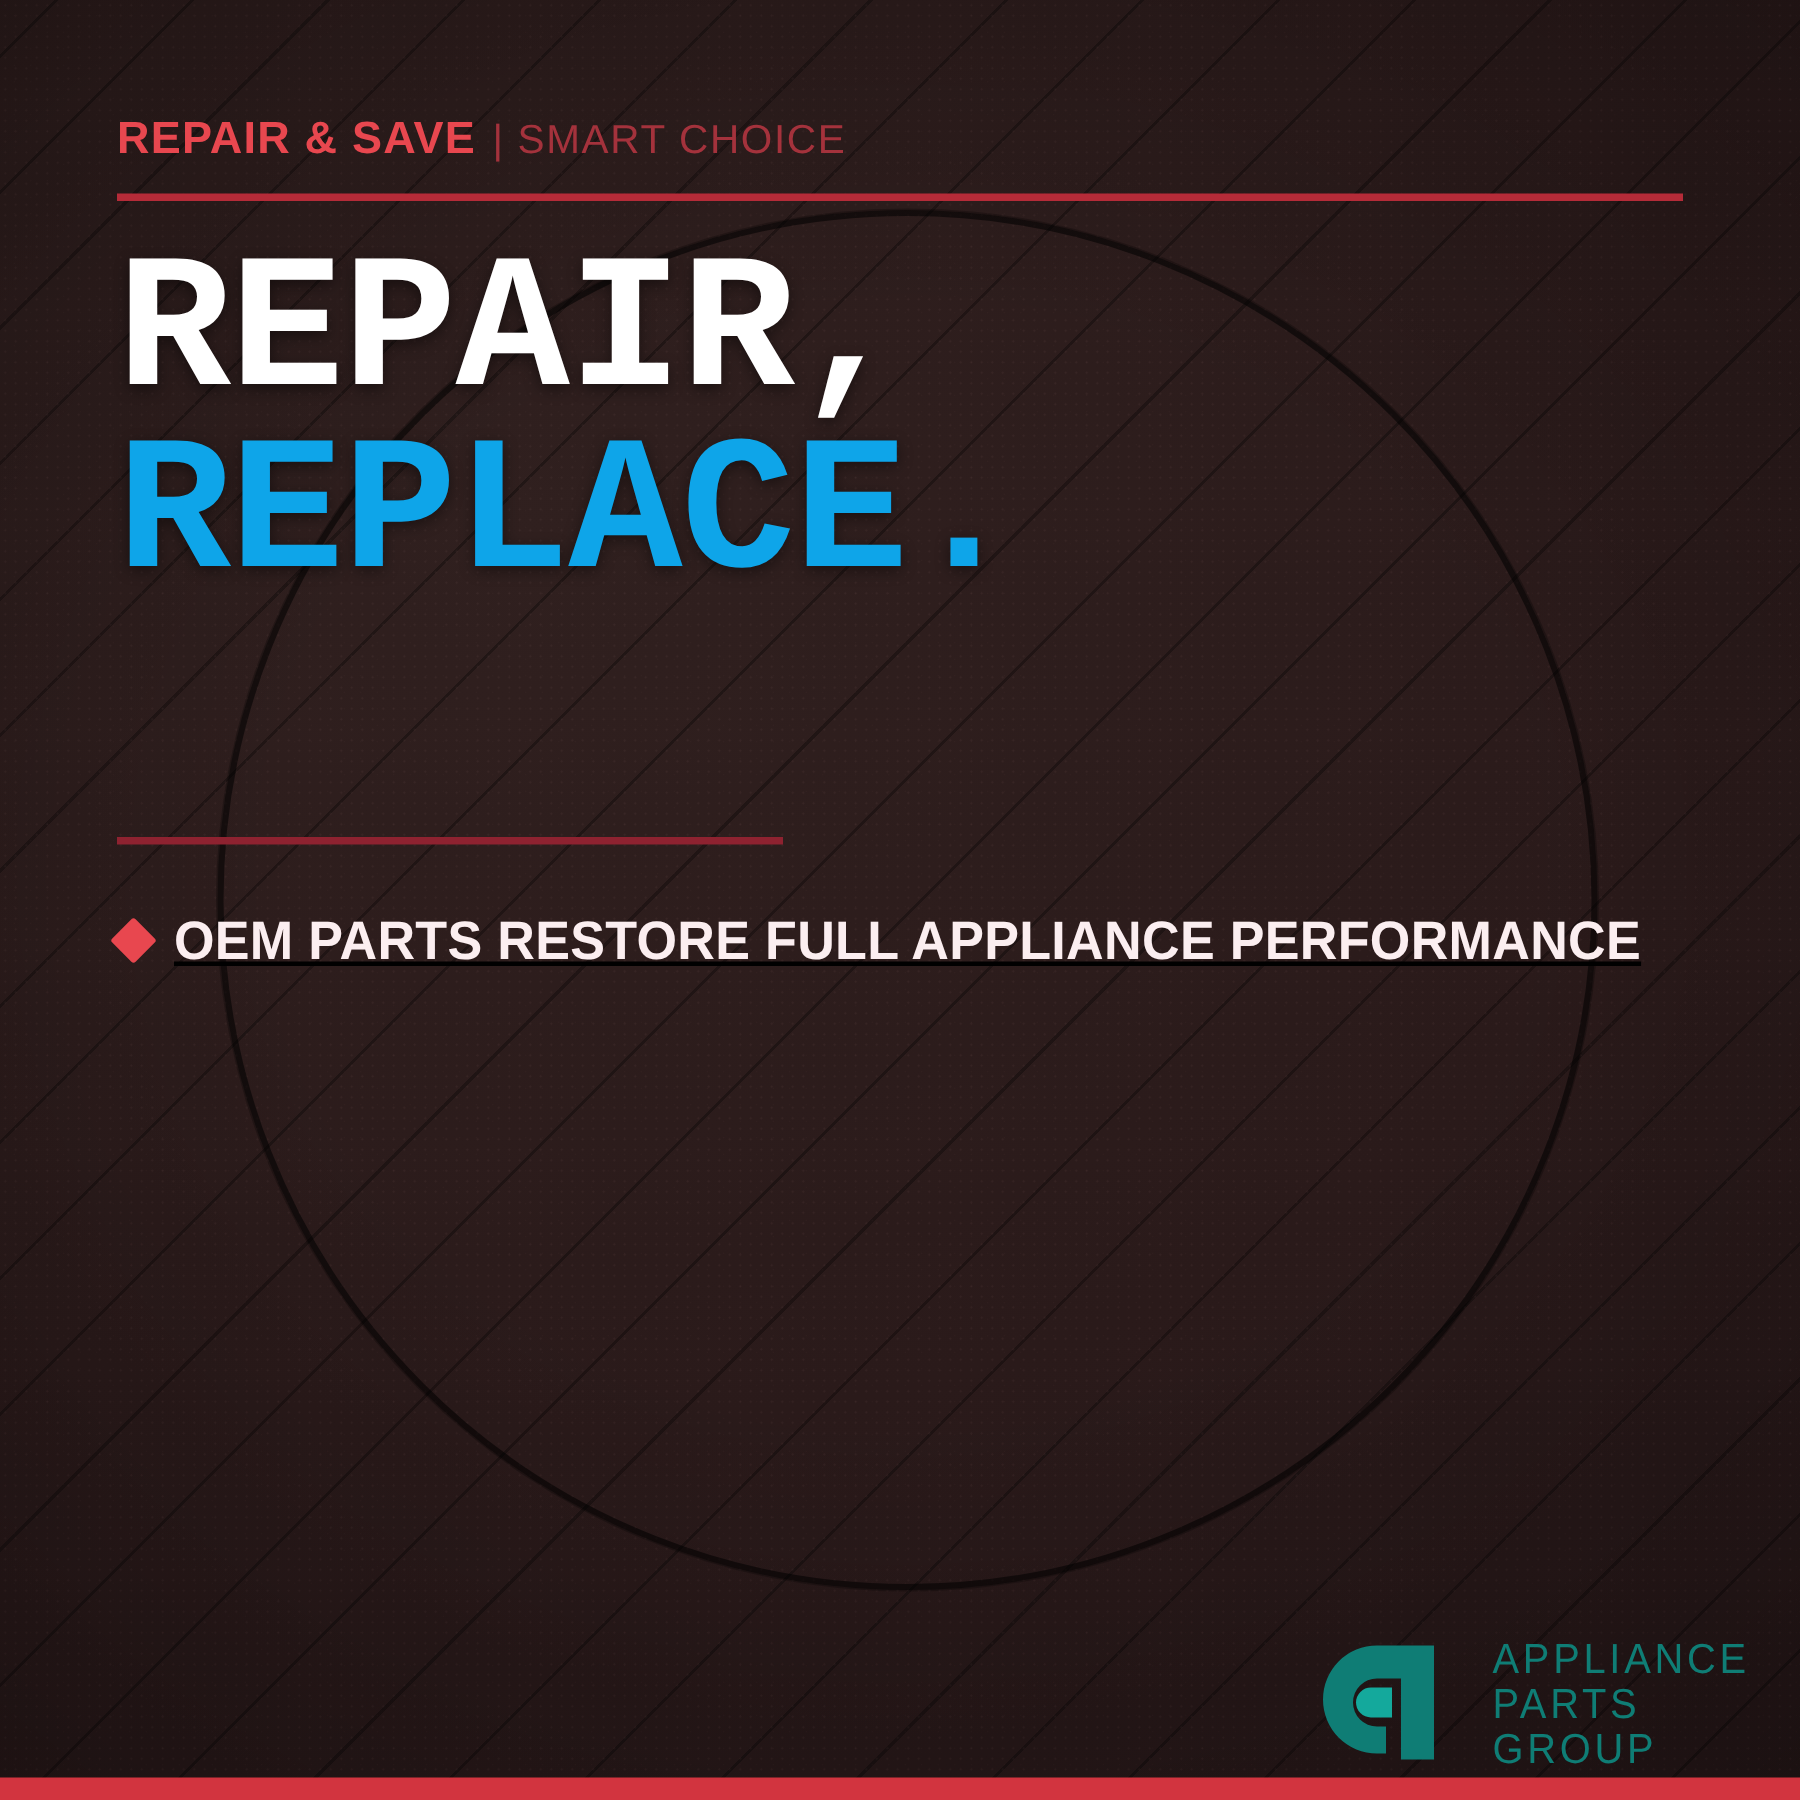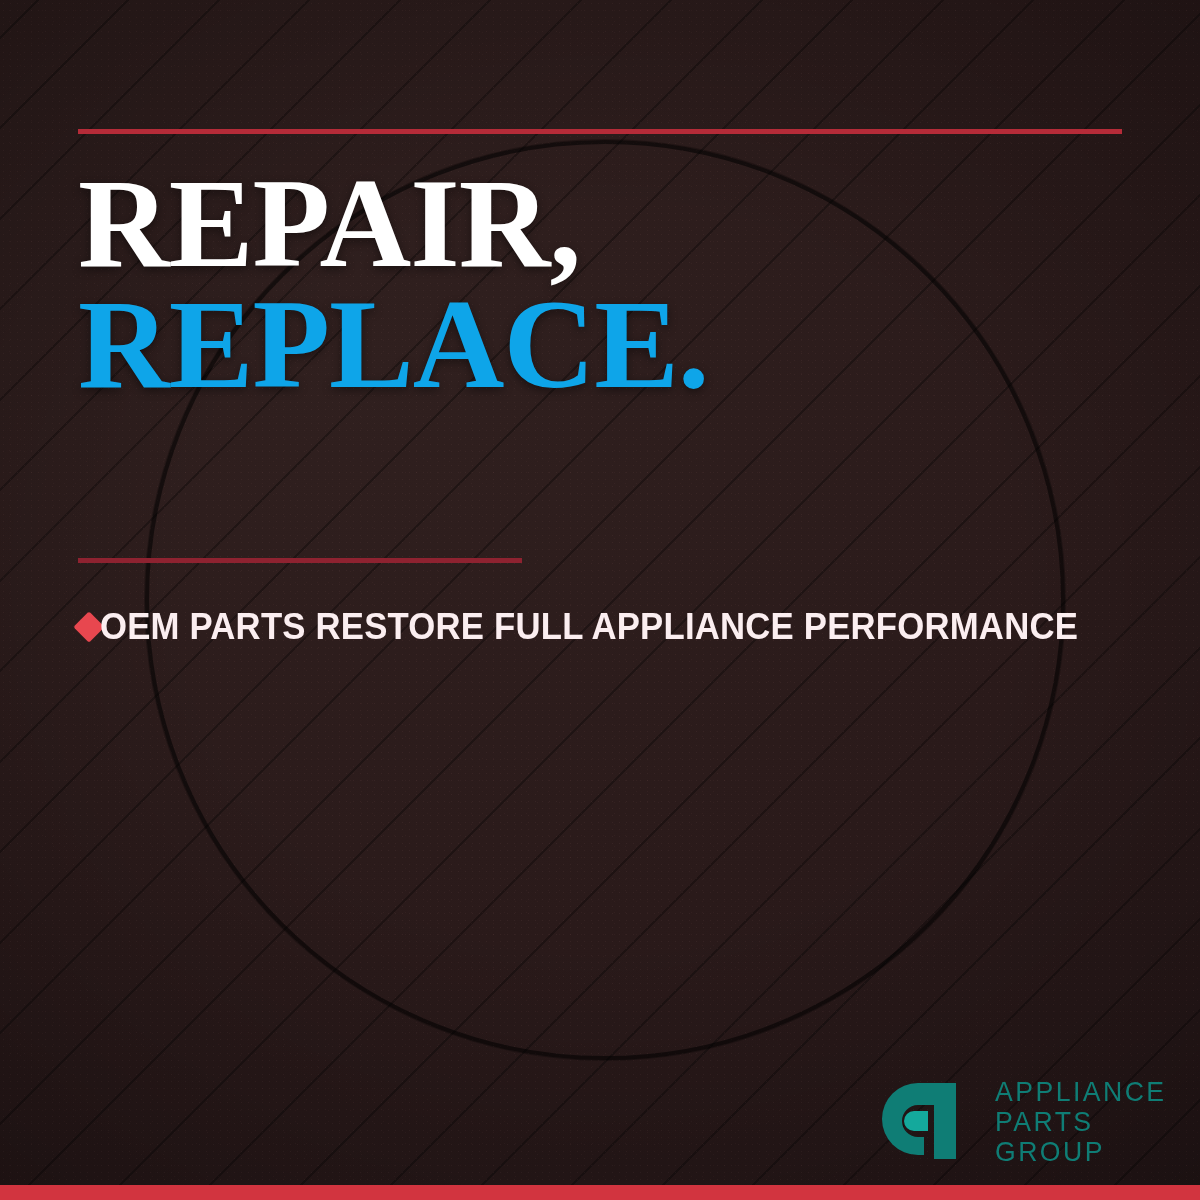--- a/index.html
+++ b/index.html
@@ -78,21 +78,21 @@
 
   .rule-top{
     position:absolute; left:78px; top:129px;
     width:1044px; height:5px;
     background:#b52b38;
   }
 
   
   .headline{
     position:absolute; left:78px; top:163px;
-    font-family:Liberation Serif, serif;
+    font-family:Liberation Mono, monospace;
     font-weight:bold;
     font-size:127px;
     line-height:.955;
     letter-spacing:-1px;
     color:#ffffff;
     text-shadow:0 3px 10px rgba(0,0,0,.45);
   }
   .headline .hl-line{ display:block; }
   .headline .hl-accent{ color:#0ea5e9; }
 
@@ -102,22 +102,23 @@
     background:#8e2230;
   }
 
   
   .bullets{
     position:absolute; left:78px; top:585px;
     width:1070px;
   }
   .bullet{
     display:flex; align-items:center;
-    gap:0;
+    gap:16px;
     height:84px;
+    text-decoration:underline;
   }
   .bullet-diamond{
     flex:0 0 auto;
     width:22px; height:22px;
     background:#e8474f;
     transform:rotate(45deg);
     border-radius:2px;
   }
   .bullet-text{
     font-size:36px;
@@ -125,21 +126,21 @@
     letter-spacing:.2px;
     color:#fbeef0;
     white-space:nowrap;
     transform:scaleX(.965);
     transform-origin:left center;
   }
 
   
   .logo{
     position:absolute;
-    right:24px; bottom:32px;
+    right:24px; bottom:18px;
     display:flex; align-items:center; gap:31px;
   }
   .logo-mark{ flex:0 0 auto; }
   .logo-words{
     display:flex; flex-direction:column;
     line-height:1.0;
   }
   .logo-words span{
     font-size:28px;
     font-weight:normal;
@@ -162,20 +163,24 @@
 <div class="poster">
 
   <div class="bg-base"></div>
   <div class="bg-stripes"></div>
   <div class="bg-noise"></div>
   <div class="bg-circle"></div>
   <div class="bg-vignette"></div>
 
   <div class="content">
 
+    <div class="kicker">
+      <span class="kicker-main">REPAIR &amp; SAVE</span>
+      <span class="kicker-sub">| SMART CHOICE</span>
+    </div>
 
     <div class="rule-top"></div>
 
     <h1 class="headline">
       <span class="hl-line">REPAIR,</span>
       <span class="hl-line hl-accent">REPLACE.</span>
     </h1>
 
     <div class="rule-mid"></div>
 

